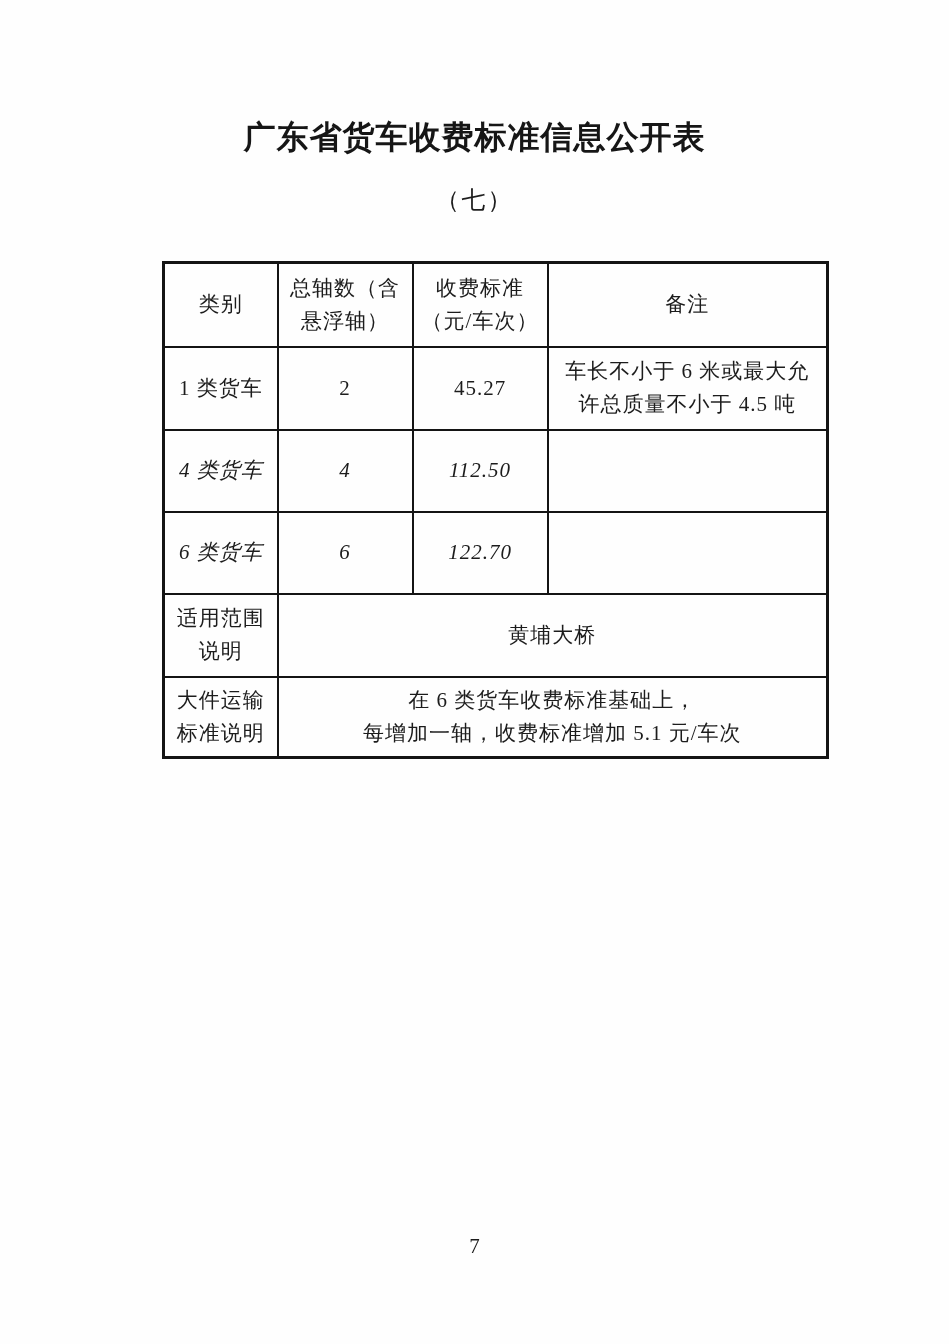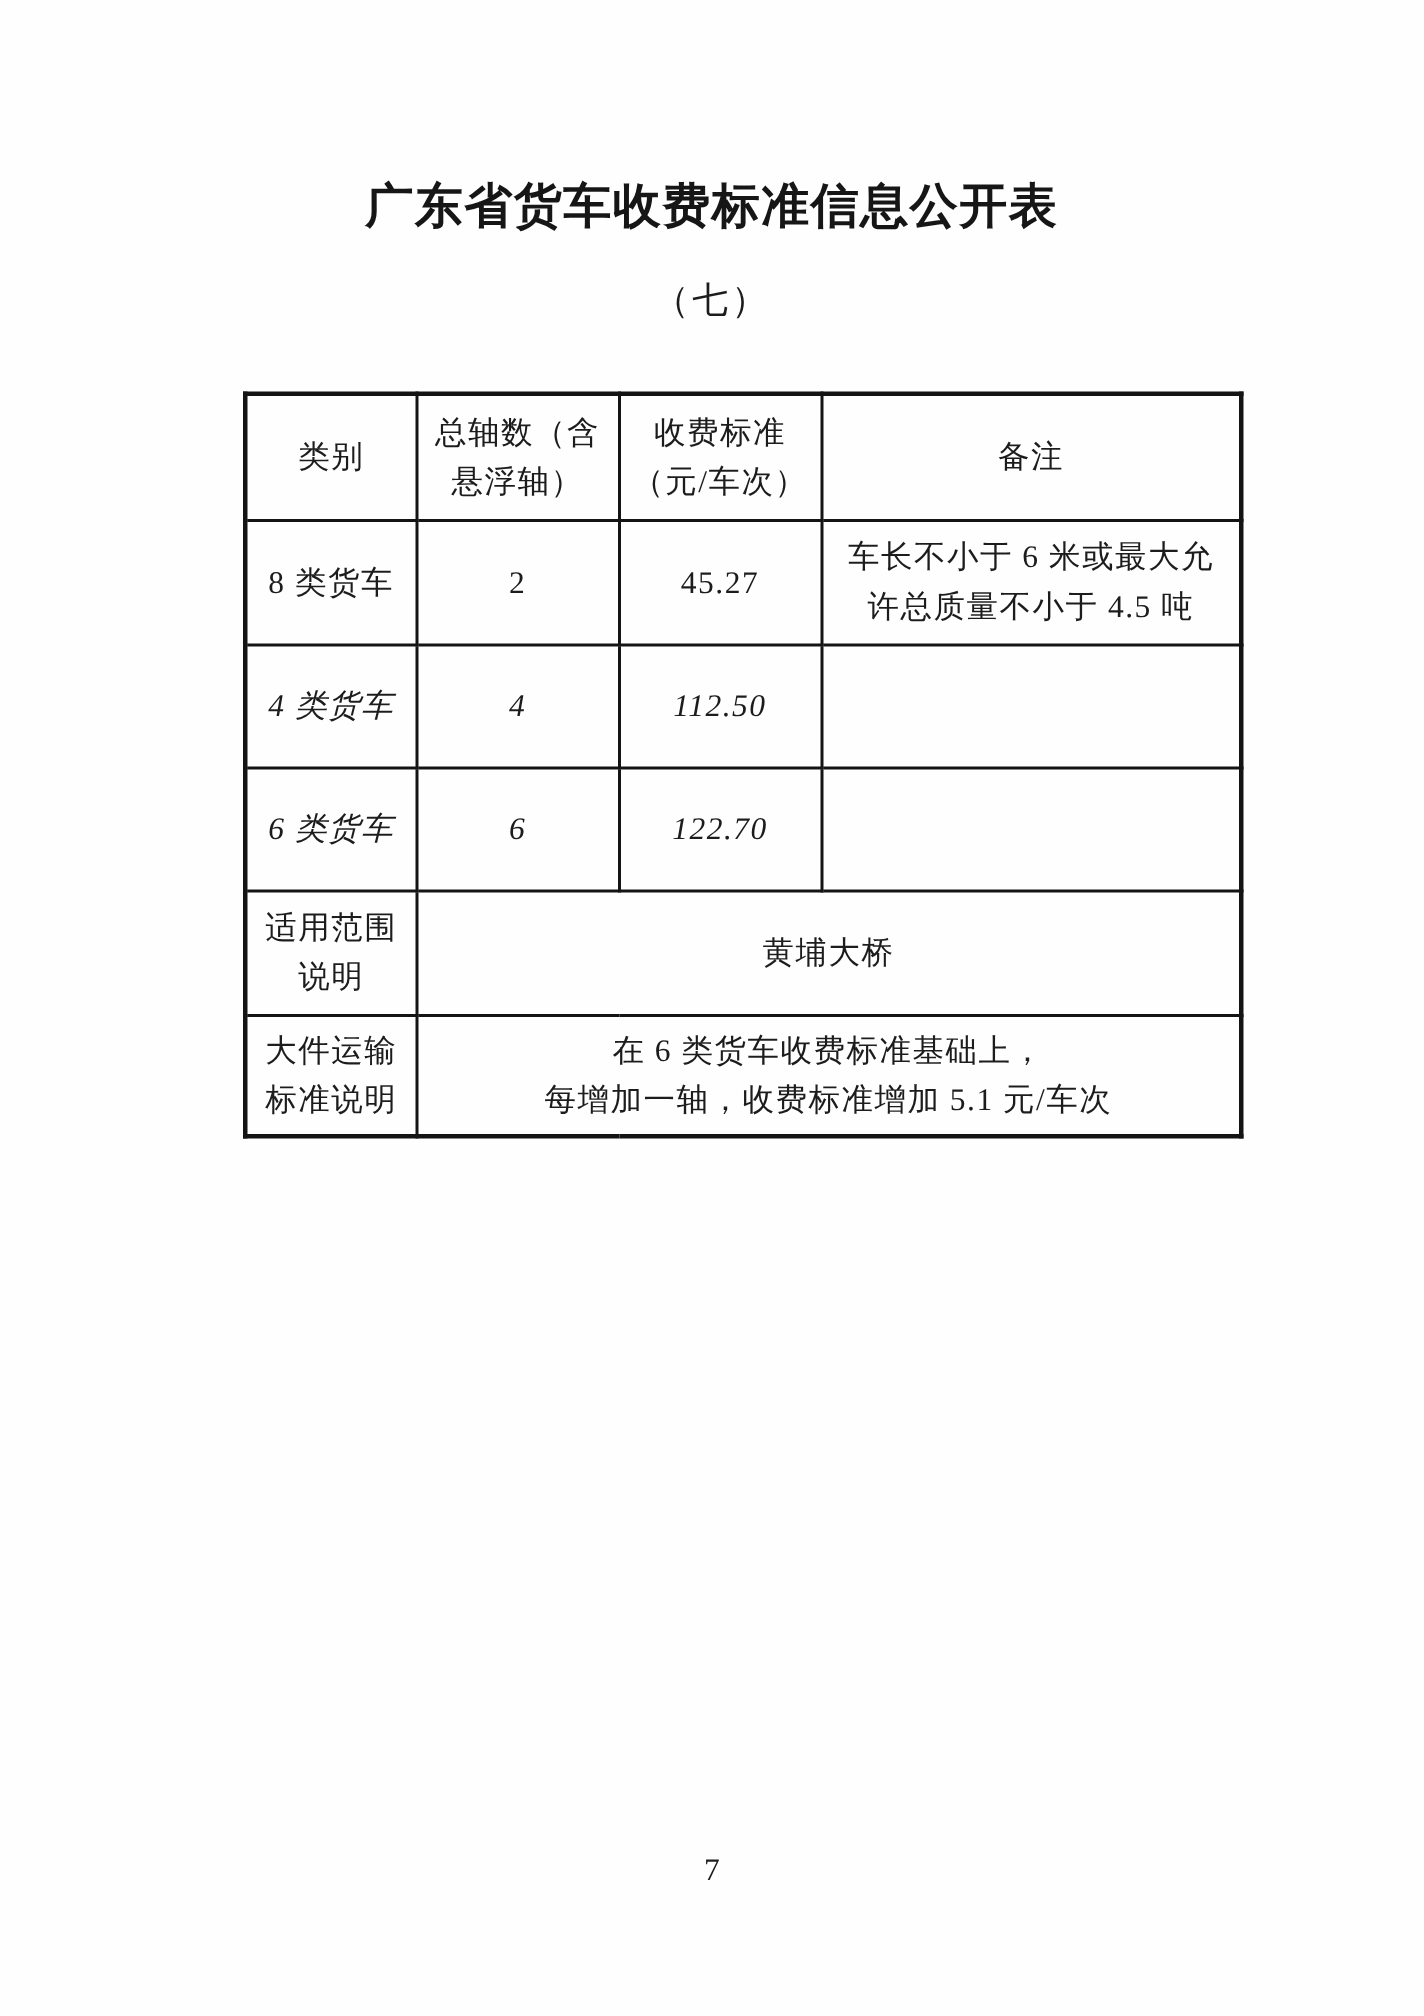--- a/index.html
+++ b/index.html
@@ -98,21 +98,21 @@
       <tr class="header-row">
         <th>类别</th>
         <th>总轴数（含
 悬浮轴）</th>
         <th>收费标准
 （元/车次）</th>
         <th>备注</th>
       </tr>
 
       <tr class="row-h83">
-        <td>8 类货车</td>
+        <td>1 类货车</td>
         <td>2</td>
         <td>45.27</td>
         <td>车长不小于 6 米或最大允
 许总质量不小于 4.5 吨</td>
       </tr>
       <tr class="row-h82">
         <td>4 类货车</td>
         <td>4</td>
         <td>112.50</td>
         <td></td>

